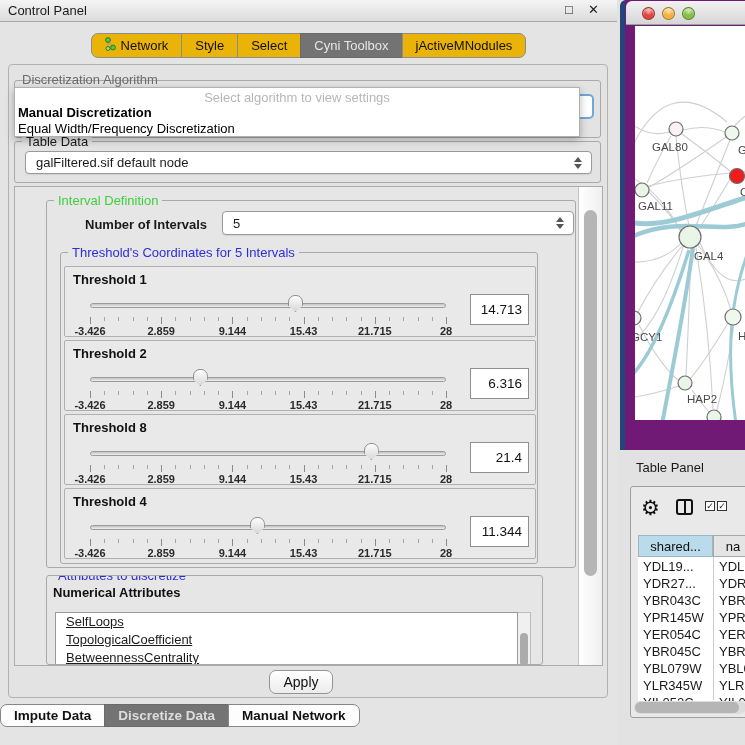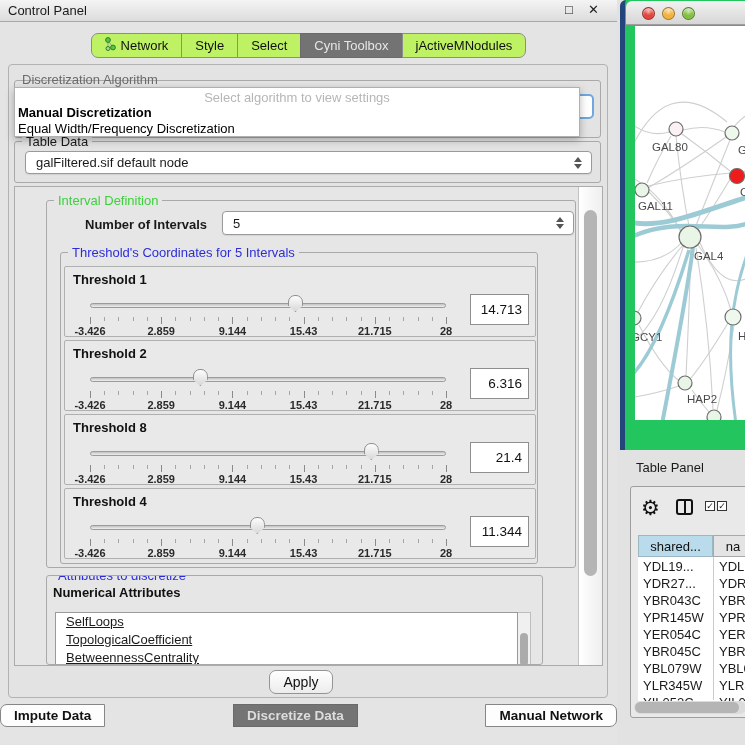--- a/index.html
+++ b/index.html
@@ -11,21 +11,21 @@
   
   .control-panel{position:absolute;left:0;top:0;width:617px;height:745px;background:#e4e4e4;}
   .titlebar{position:absolute;left:0;top:0;width:617px;height:22px;
             background:linear-gradient(#f4f4f4,#dcdcdc);border-bottom:1px solid #a8a8a8;}
   .titlebar .t{position:absolute;left:8px;top:3px;font-size:13px;color:#1a1a1a;}
   .wicon{position:absolute;top:2px;font-size:13px;color:#222;cursor:default;}
 
   .tab-bar{position:absolute;left:0;top:33px;width:617px;height:25px;
            display:flex;justify-content:center;align-items:stretch;}
   .tab{display:flex;align-items:center;gap:5px;padding:0 13px;font-size:13px;
-       background:#bef264;border:1px solid #8d8d8d;margin-left:-1px;color:#111;white-space:nowrap;}
+       background:#eab308;border:1px solid #8d8d8d;margin-left:-1px;color:#111;white-space:nowrap;}
   .tab:first-child{border-radius:7px 0 0 7px;margin-left:0;}
   .tab:last-child{border-radius:0 7px 7px 0;}
   .tab.sel{background:#737373;color:#e6e6e6;border-color:#6a6a6a;}
 
   .outer-panel{position:absolute;left:8px;top:64px;width:600px;height:634px;
                background:#e3e3e3;border:1px solid #b2b2b2;border-radius:4px;}
 
   .group{position:absolute;border:1px solid #a9a9a9;border-radius:3px;}
   .group>.gtitle{position:absolute;left:7px;top:-8px;background:#e3e3e3;padding:0 4px;font-size:13px;}
 
@@ -79,30 +79,30 @@
   .attr-sub{position:absolute;font-size:13px;font-weight:bold;color:#111;}
   .attr-list{position:absolute;background:#fff;border:1px solid #9a9a9a;overflow:hidden;font-size:13px;}
   .attr-list .it{padding:1px 0 2px 10px;line-height:15px;color:#1b1b1b;text-decoration:underline;}
   .list-sb{position:absolute;background:#f0f0f0;border:1px solid #bdbdbd;border-left:none;}
   .list-sb .th{position:absolute;left:2px;width:8px;background:#ababab;border-radius:5px;}
 
   .apply-btn{position:absolute;left:269px;top:670px;width:64px;height:24px;
              background:linear-gradient(#ffffff,#ececec);border:1px solid #949494;border-radius:7px;
              font-size:14px;color:#111;text-align:center;line-height:22px;}
 
-  .bottom-tabs{position:absolute;left:0;top:704px;width:617px;display:flex;justify-content:space-between;}
+  .bottom-tabs{position:absolute;left:0;top:704px;width:617px;display:flex;justify-content:flex-start;}
   .btab{padding:3px 13px;font-size:13.5px;font-weight:bold;background:#fdfdfd;
         border:1px solid #868686;margin-left:-1px;color:#111;white-space:nowrap;}
   .btab:first-child{border-radius:7px 0 0 7px;margin-left:0;}
   .btab:last-child{border-radius:0 7px 7px 0;}
   .btab.sel{background:#747474;color:#dddddd;border-color:#6a6a6a;}
 
   
   .net-window{position:absolute;left:620px;top:0;width:125px;height:450px;
-              background:#22c55e;border-left:5px solid #24447c;border-radius:6px 0 0 0;}
+              background:#701a75;border-left:5px solid #24447c;border-radius:6px 0 0 0;}
   .net-titlebar{position:absolute;left:1px;top:1px;right:0;height:24px;
                 background:linear-gradient(#f2f2f2,#d6d6d6);border-bottom:1px solid #9e9e9e;
                 border-radius:6px 0 0 0;}
   .light{position:absolute;top:6px;width:13px;height:13px;border-radius:50%;
          border:1px solid rgba(0,0,0,.35);box-shadow:inset 0 2px 2px rgba(255,255,255,.55);}
   .net-canvas{position:absolute;left:10px;top:26px;width:110px;height:394px;background:#fff;}
 
   .tp-title{position:absolute;left:636px;top:460px;font-size:13px;color:#1a1a1a;}
   .tp-box{position:absolute;left:630px;top:486px;width:118px;height:232px;
           background:#e9e9e9;border:1px solid #9e9e9e;border-radius:3px;}

